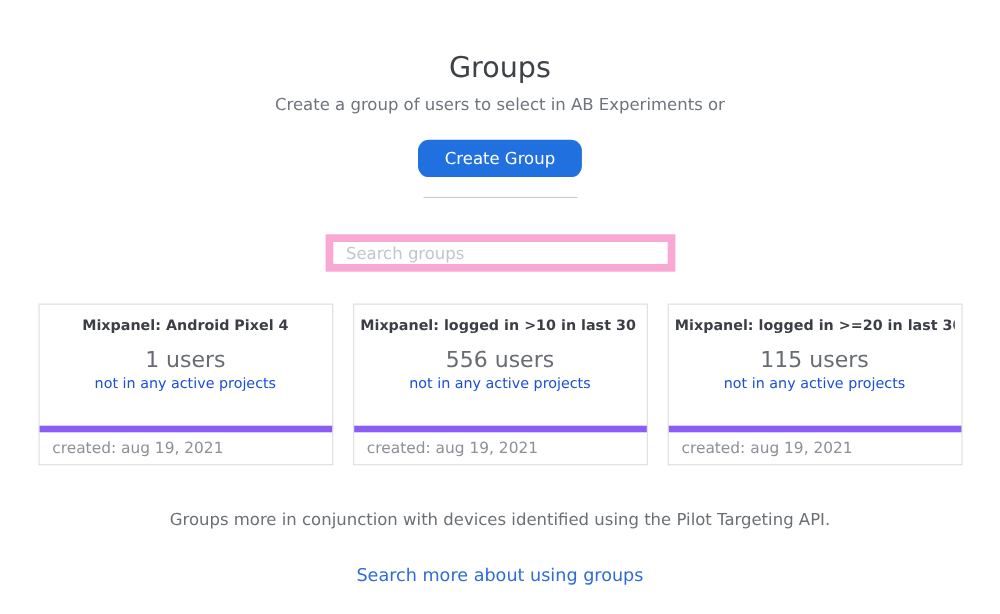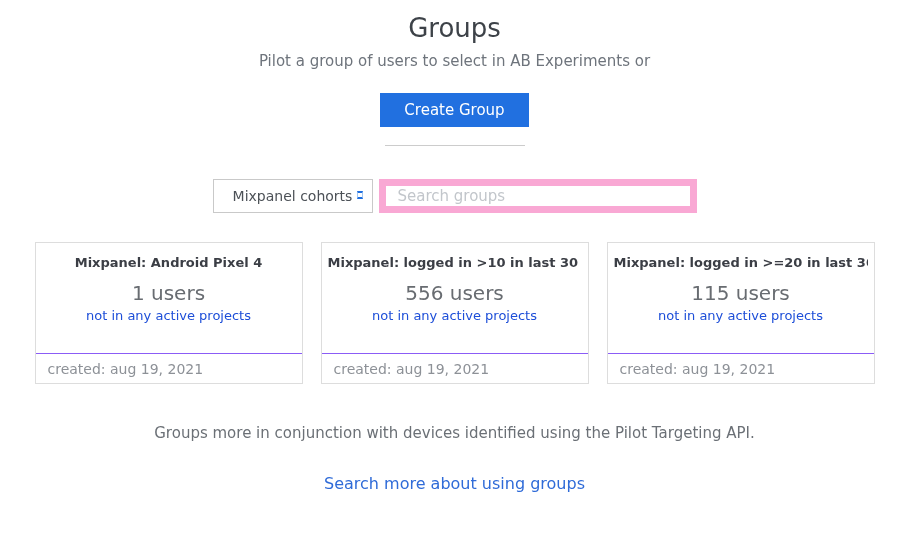--- a/index.html
+++ b/index.html
@@ -8,21 +8,21 @@
     background: #ffffff;
     font-family: "DejaVu Sans", "Liberation Sans", sans-serif;
   }
   .page {
     position: relative;
     width: 909px;
     height: 558px;
     overflow: hidden;
     text-align: center;
     box-sizing: border-box;
-    padding-top: 14px;
+    padding-top: 48px;
   }
   .page-title {
     font-size: 26px;
     font-weight: 400;
     color: #3d4248;
     margin: 0;
     line-height: 1.1;
   }
   .page-subtitle {
     margin-top: 8px;
@@ -32,21 +32,21 @@
   }
   .page-subtitle span { display: block; }
   .create-btn {
     display: inline-block;
     margin-top: 21px;
     background: #2170e0;
     color: #ffffff;
     font-size: 15px;
     font-family: inherit;
     border: none;
-    border-radius: 0;
+    border-radius: 10px;
     padding: 8px 24px;
     height: 34px;
     box-sizing: border-box;
     cursor: pointer;
   }
   .divider {
     width: 140px;
     margin: 18px auto 0 auto;
     border: none;
     border-top: 1px solid #cccccc;
@@ -134,21 +134,21 @@
     font-size: 20px;
     color: #686c71;
     line-height: 1.2;
   }
   .card-status {
     margin-top: 3px;
     font-size: 13px;
     color: #1d4ed8;
   }
   .card-footer {
-    border-top: 1px solid #8b5cf6;
+    border-top: 6px solid #8b5cf6;
     text-align: left;
     padding: 7px 12px 6px 12px;
     font-size: 14px;
     color: #8d9197;
   }
   .note {
     margin-top: 40px;
     font-size: 15px;
     color: #6b7076;
   }
@@ -162,32 +162,28 @@
   }
 </style>
 </head>
 <body>
 
 <div class="page">
 
   <h1 class="page-title">Groups</h1>
 
   <div class="page-subtitle">
-    <span>Pilot a group of users to select in AB Experiments or</span>
+    <span>Create a group of users to select in AB Experiments or</span>
   </div>
 
   <button class="create-btn">Create Group</button>
 
   <hr class="divider">
 
   <div class="controls">
-    <div class="dropdown">
-      <span class="dropdown-label">Mixpanel cohorts</span>
-      <span class="dropdown-glyph"></span>
-    </div>
     <input class="search-input" type="text" placeholder="Search groups" style="">
   </div>
 
   <div class="cards">
 
     <div class="card">
       <div class="card-body">
         <div class="card-title">Mixpanel: Android Pixel 4</div>
         <div class="card-users">1 users</div>
         <div class="card-status">not in any active projects</div>

